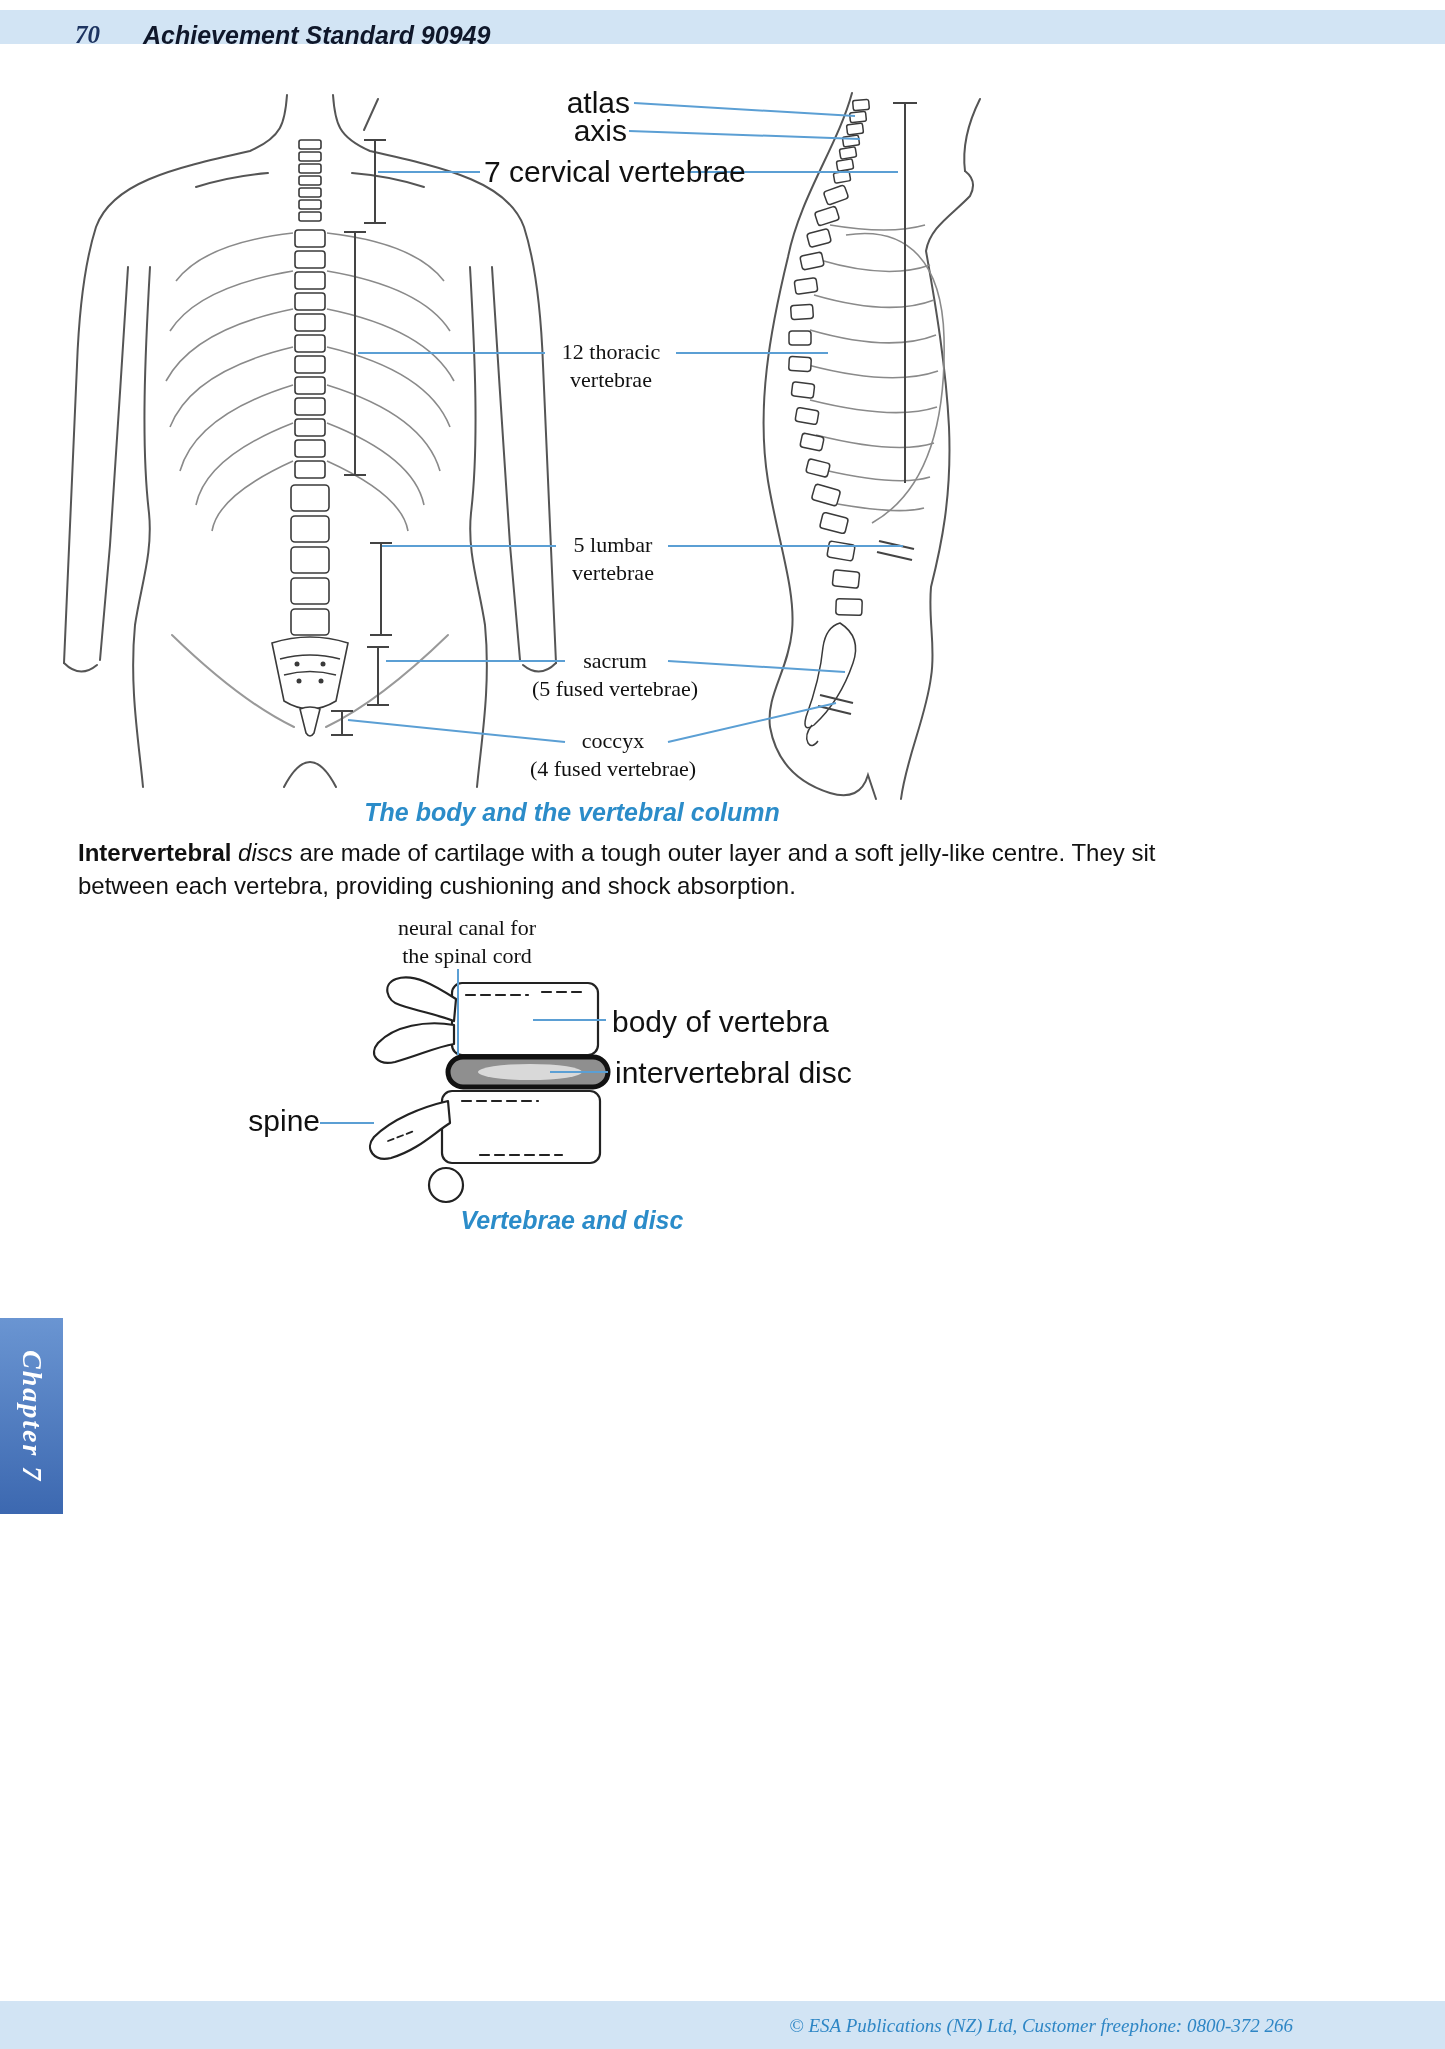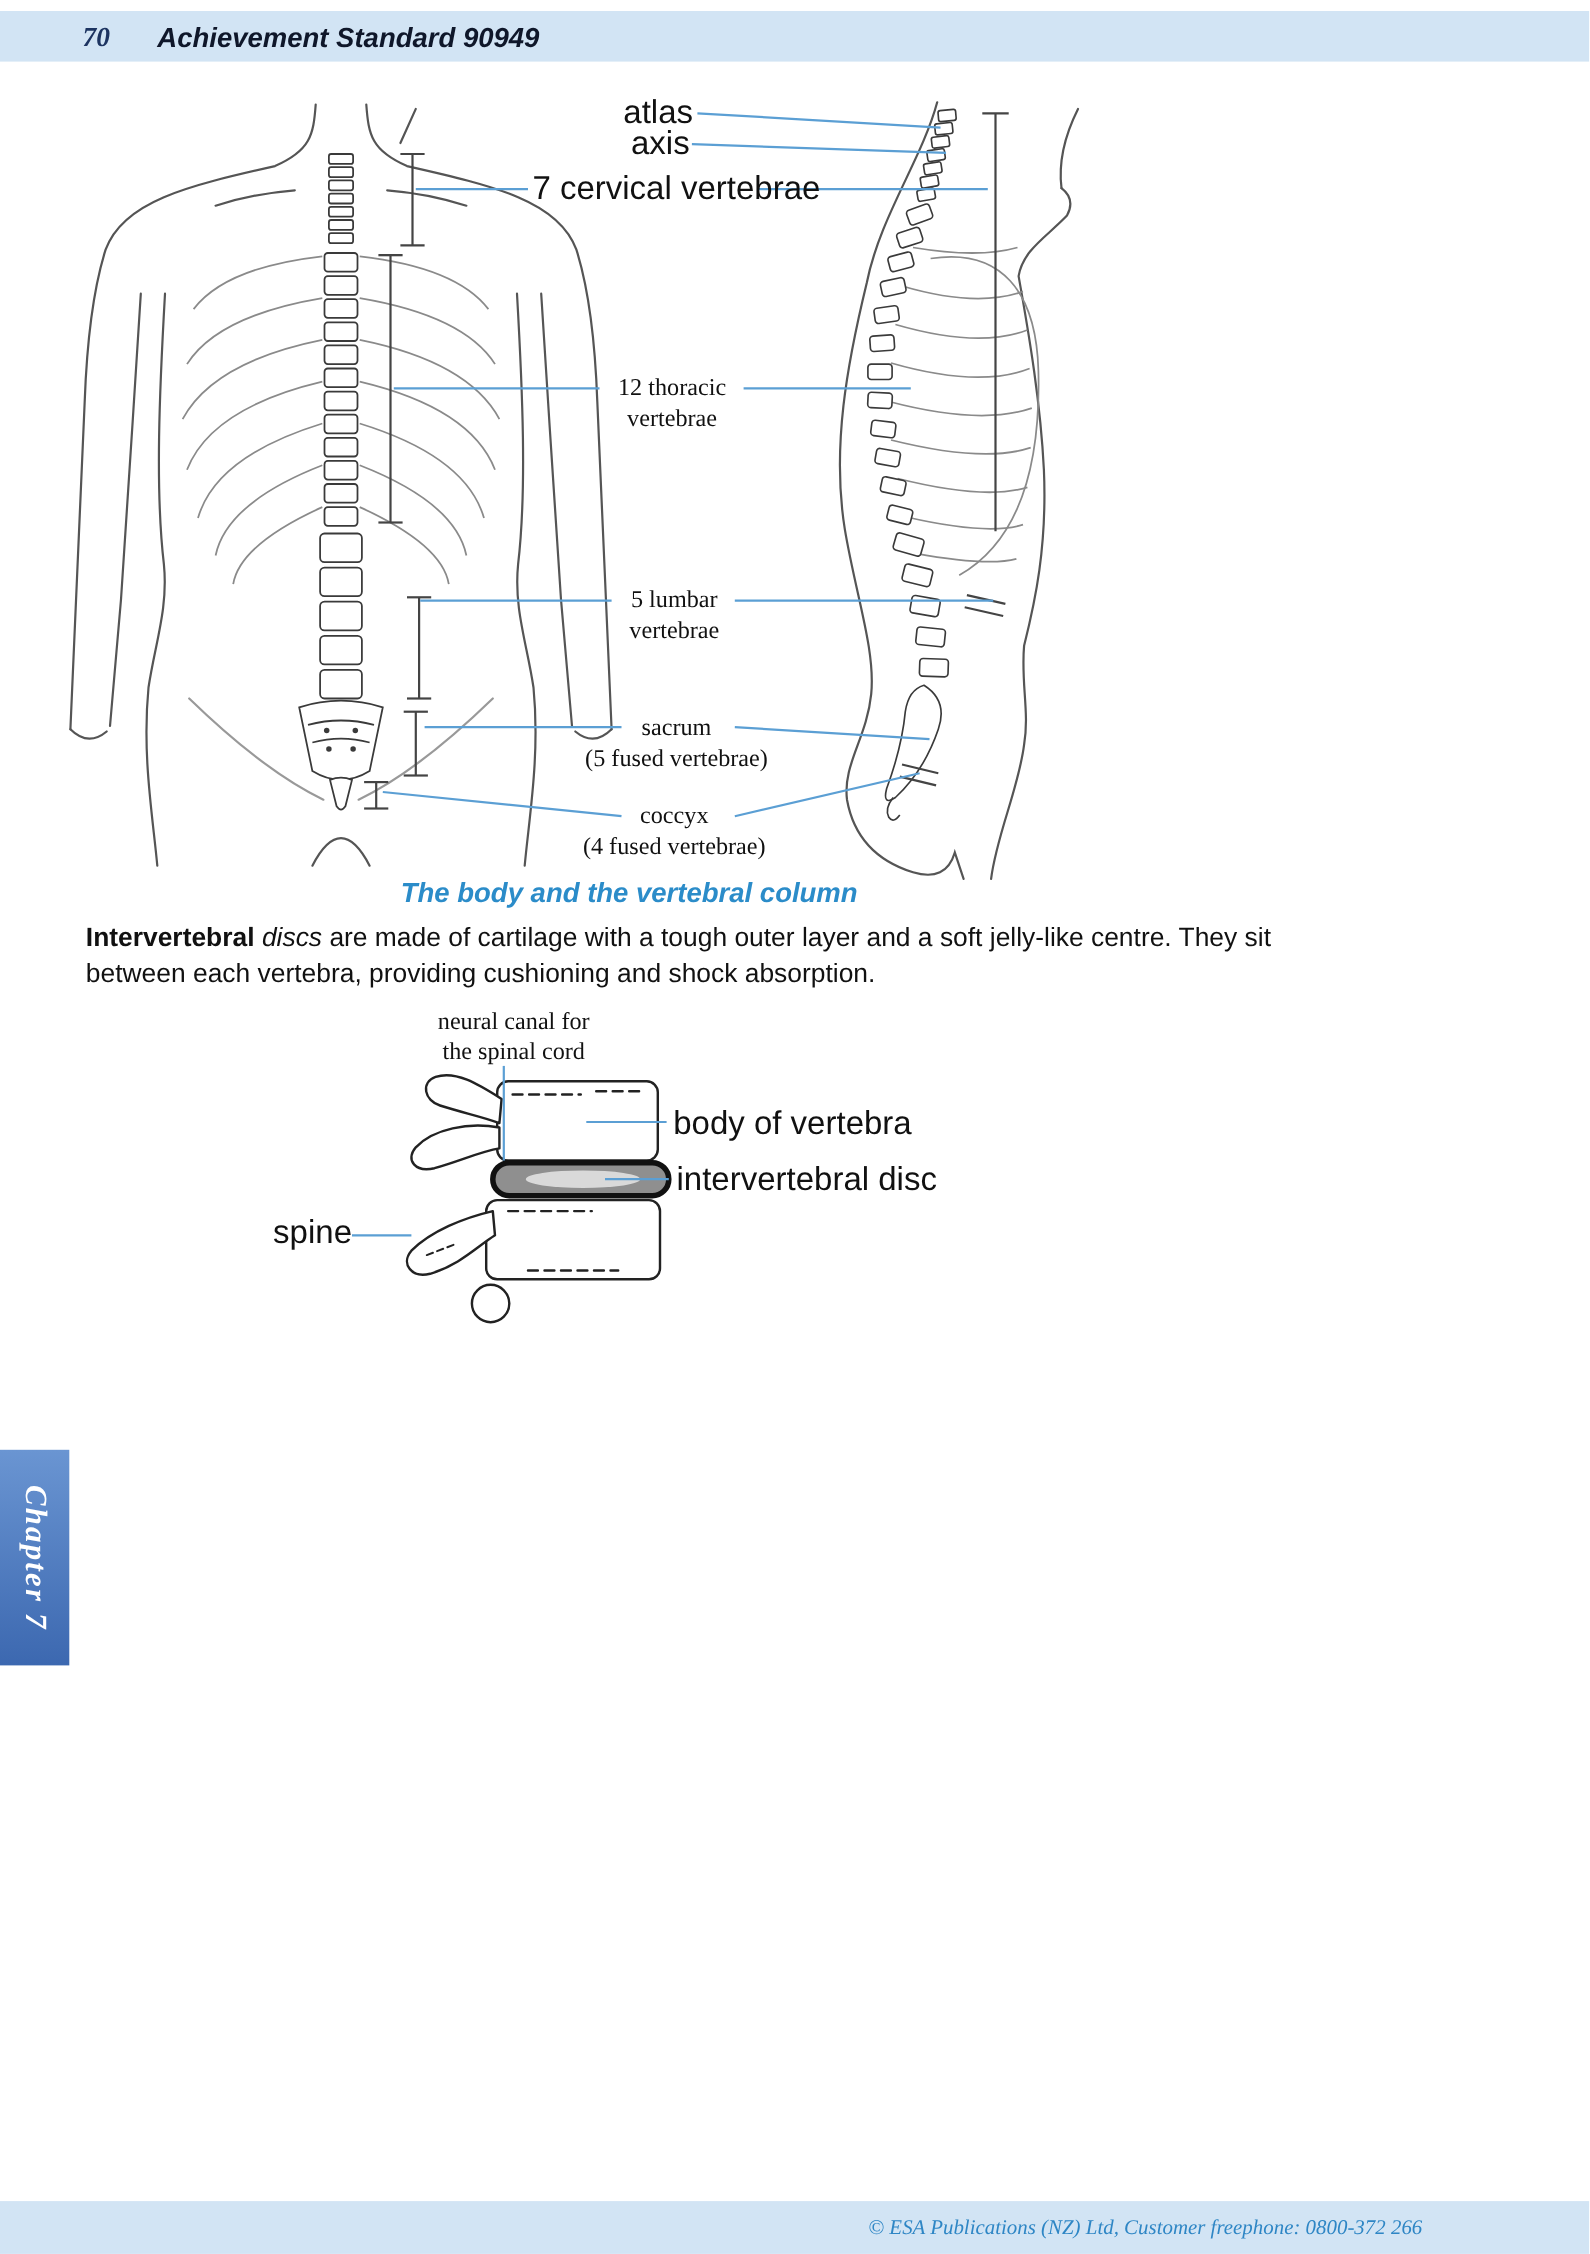--- a/index.html
+++ b/index.html
@@ -1,19 +1,19 @@
 <!DOCTYPE html>
 <html><head>
 <meta charset="utf-8">
 <style>
   html,body{margin:0;padding:0;background:#fff;}
   .page{position:relative;width:1445px;height:2049px;background:#fff;overflow:hidden;
         font-family:"Liberation Sans",sans-serif;color:#111;}
   .band{position:absolute;left:0;right:0;background:#d2e4f4;}
-  .header-band{top:10px;height:46px;}
+  .header-band{top:10px;height:34px;}
   .hdr-num{position:absolute;left:75px;top:0;line-height:50px;font-size:25px;font-weight:bold;
            font-style:italic;color:#1d3461;font-family:"Liberation Serif",serif;}
   .hdr-title{position:absolute;left:143px;top:0;line-height:50px;font-size:25px;font-weight:bold;
              font-style:italic;color:#0f172a;font-family:Liberation Sans, sans-serif;}
   .figsvg{position:absolute;}
   .vlbl{position:absolute;font-size:30px;white-space:nowrap;transform:translateY(-50%);}
   .lbl-block{position:absolute;font-size:22px;line-height:28px;text-align:center;font-family:Liberation Serif, serif;}
   .caption{position:absolute;left:0;width:1070px;text-align:center;font-size:25px;
            font-weight:bold;font-style:italic;color:#2b8cc9;padding-left:37px;}
   .para{position:absolute;left:78px;top:836px;width:1130px;font-size:24px;line-height:33px;margin:0;}
@@ -251,20 +251,21 @@
   </svg>
 
   <div class="lbl-block" style="left:372px;top:914px;width:190px">
     <div>neural canal for</div>
     <div>the spinal cord</div>
   </div>
   <div class="vlbl" style="left:612px;top:1022px">body of vertebra</div>
   <div class="vlbl" style="left:615px;top:1073px">intervertebral disc</div>
   <div class="vlbl" style="right:1125px;top:1121px">spine</div>
 
+  <div class="caption" style="top:1206px">Vertebrae and disc</div>
 
   <div class="chapter-tab">
     <span>Chapter 7</span>
   </div>
 
   <div class="band footer-band">
     <span class="footer-text">© ESA Publications (NZ) Ltd, Customer freephone: 0800-372 266</span>
   </div>
 
 </div>

